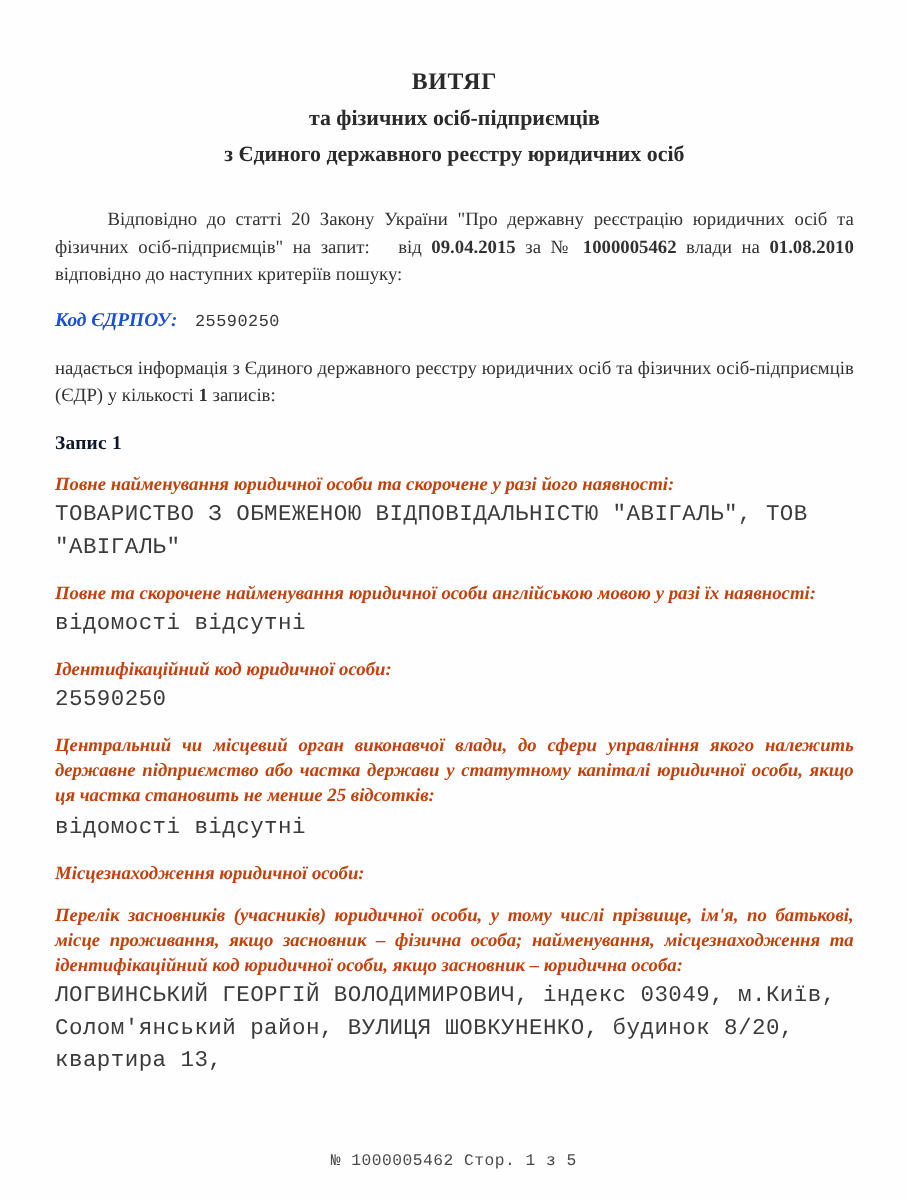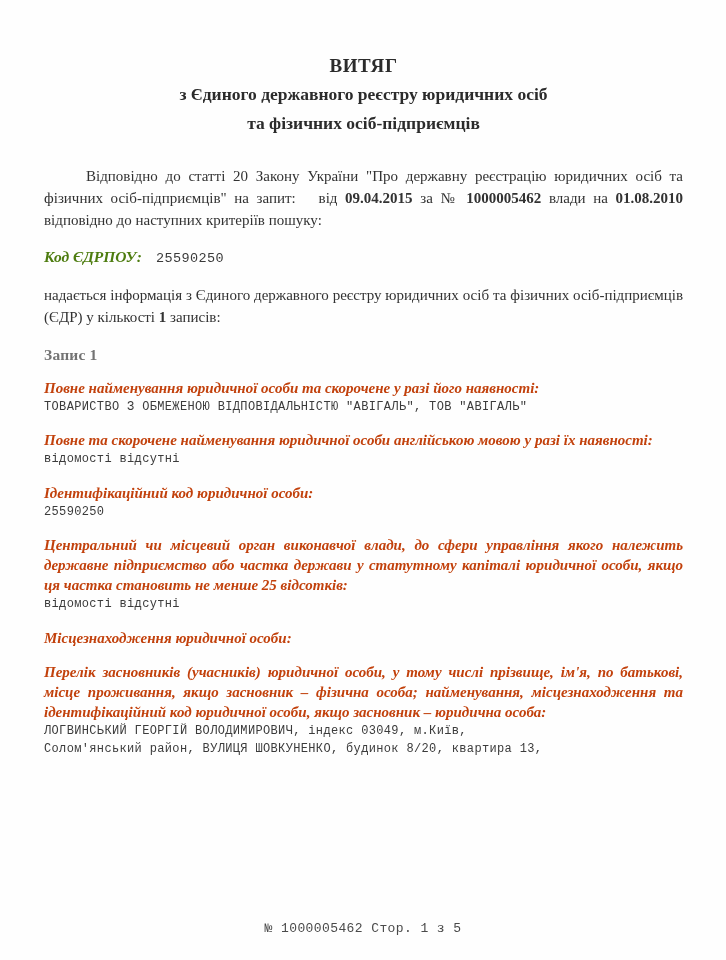--- a/index.html
+++ b/index.html
@@ -73,21 +73,21 @@
   .criteria-row {
     margin-top: 15px;
     font-size: 15px;
     line-height: 1.4;
     white-space: nowrap;
   }
   .criteria-label {
     font-weight: bold;
     font-style: italic;
     font-size: 15.5px;
-    color: #4d7c0f;
+    color: #1d4ed8;
   }
   .criteria-value {
     font-family: "Liberation Mono", "DejaVu Sans Mono", monospace;
     font-size: 13.5px;
     color: #3a3a3a;
     padding-left: 14px;
     letter-spacing: 0.4px;
   }
 
   .intro2 {
@@ -96,39 +96,39 @@
     line-height: 1.47;
     text-align: justify;
     color: #323232;
   }
   .intro2 b { font-weight: bold; }
 
   .record-heading {
     margin-top: 18px;
     font-size: 15.5px;
     font-weight: bold;
-    color: #737373;
+    color: #0f172a;
     letter-spacing: 0.2px;
   }
 
   
   .field {
     margin-top: 14px;
   }
   .field-label {
     font-style: italic;
     font-weight: bold;
     font-size: 15px;
     line-height: 1.34;
     color: #c2410c;
     text-align: justify;
   }
   .field-value {
     font-family: "Liberation Mono", "DejaVu Sans Mono", monospace;
-    font-size: 12px;
+    font-size: 18px;
     line-height: 1.45;
     color: #3b3b3b;
     letter-spacing: 0.35px;
     white-space: pre-wrap;
     margin-top: 1px;
   }
 
   
   .footer {
     position: absolute;
@@ -143,22 +143,22 @@
   }
 </style>
 </head>
 <body>
 
 <div class="page">
   <div class="content">
 
     <div class="title-block">
       <div class="title-main">ВИТЯГ</div>
+      <div class="title-sub">та фізичних осіб-підприємців</div>
       <div class="title-sub">з Єдиного державного реєстру юридичних осіб</div>
-      <div class="title-sub">та фізичних осіб-підприємців</div>
     </div>
 
     <p class="intro"><span>Відповідно до статті 20 Закону України "Про державну реєстрацію юридичних осіб та фізичних осіб-підприємців" на запит:&nbsp;&nbsp; від </span><b>09.04.2015</b><span> за № </span><b>1000005462</b><span> влади на </span><b>01.08.2010</b><span> відповідно до наступних критеріїв пошуку:</span></p>
 
     <div class="criteria-row">
       <span class="criteria-label">Код ЄДРПОУ:</span><span class="criteria-value">25590250</span>
     </div>
 
     <p class="intro2"><span>надається інформація з Єдиного державного реєстру юридичних осіб та фізичних осіб-підприємців (ЄДР) у кількості </span><b>1</b><span> записів:</span></p>
 

